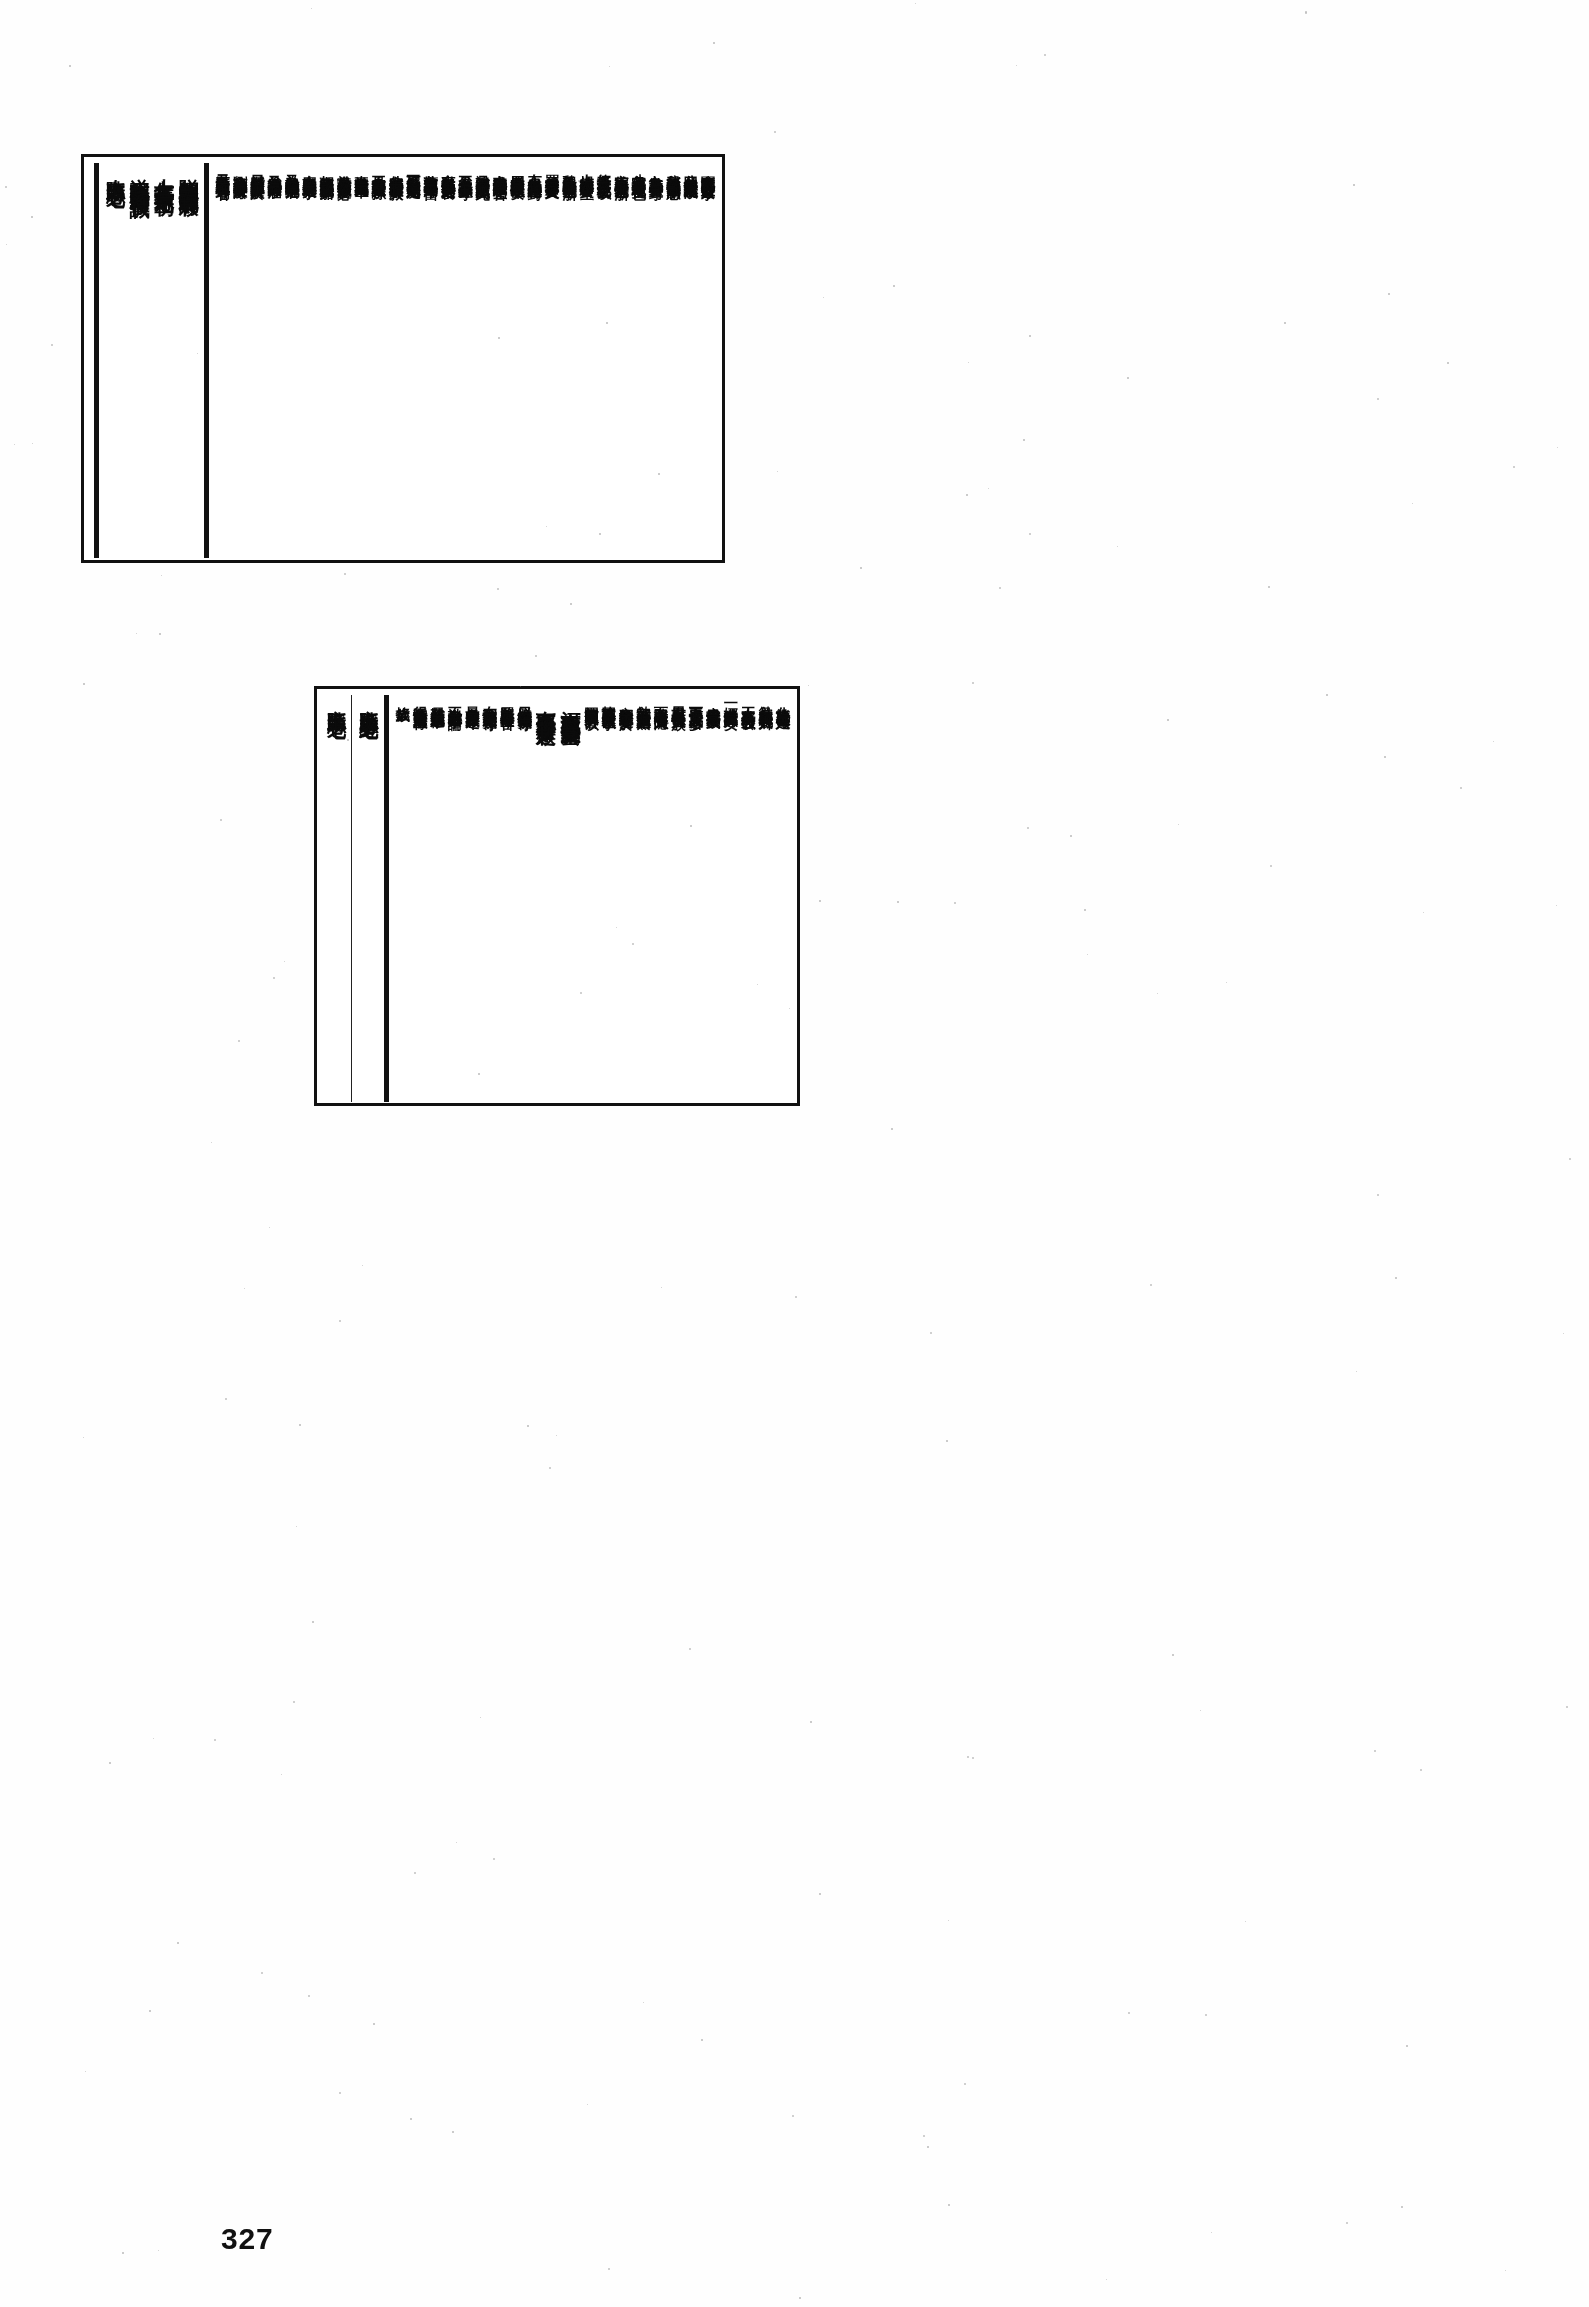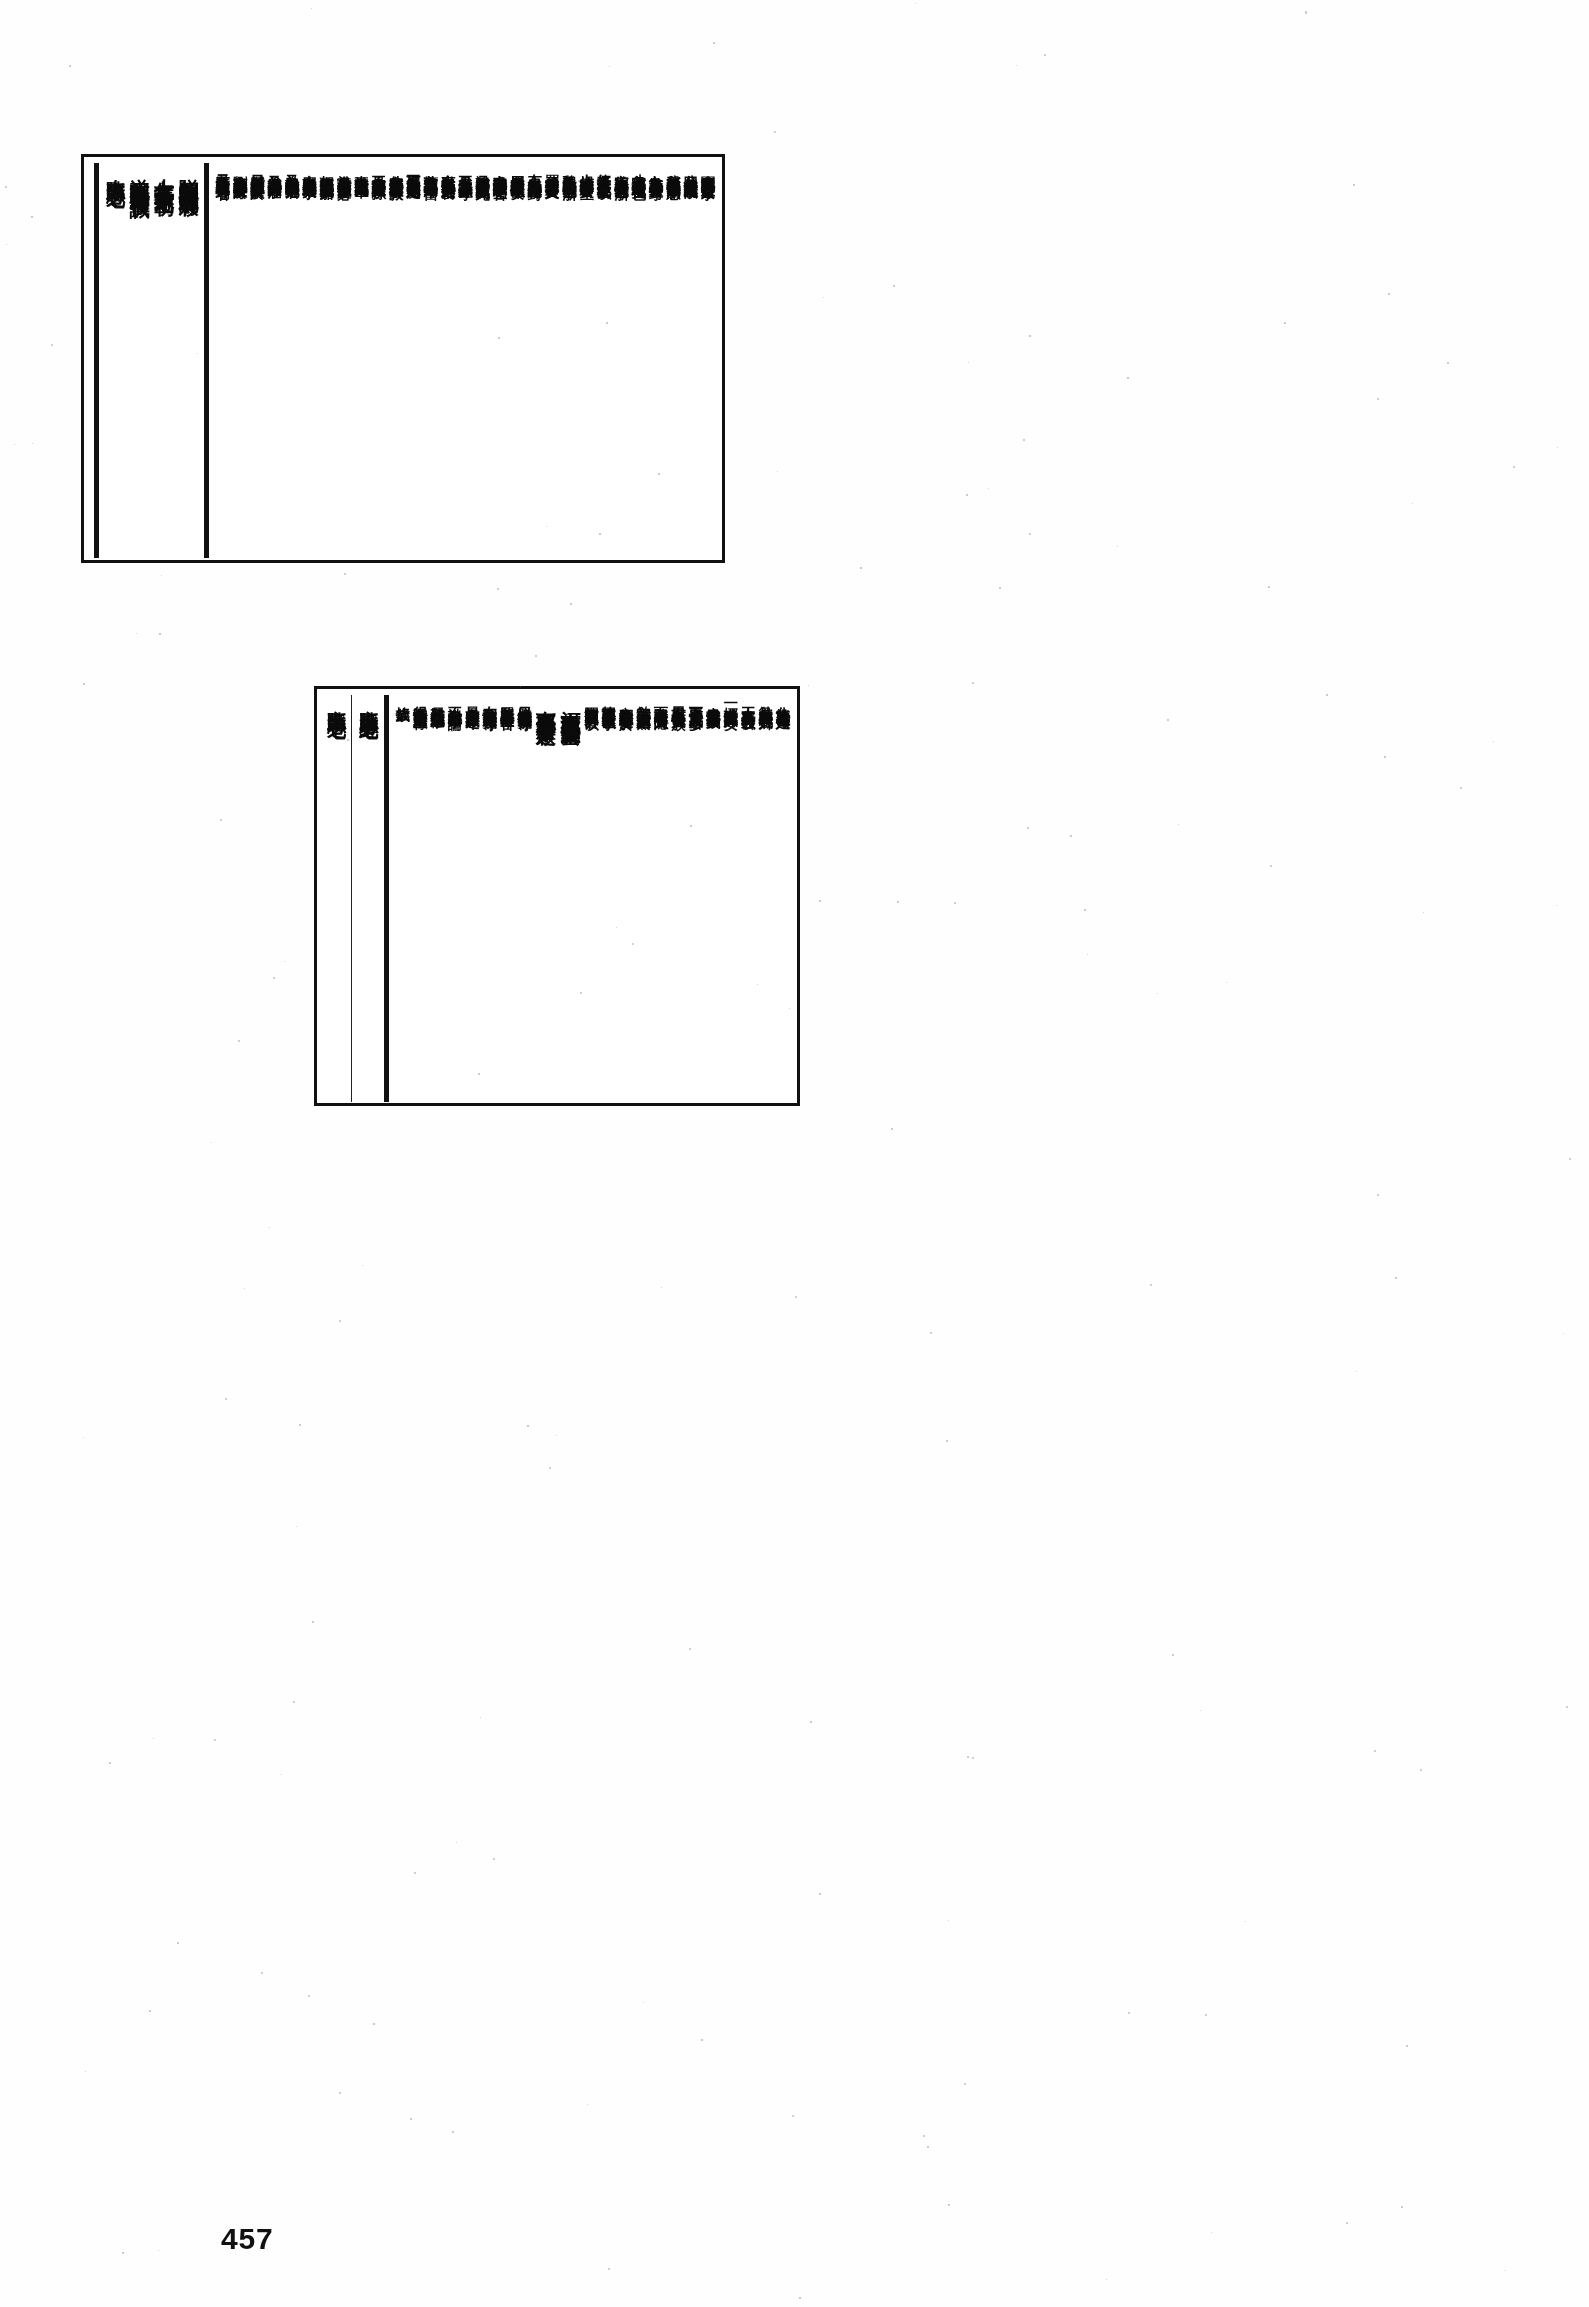--- a/index.html
+++ b/index.html
@@ -333,15 +333,15 @@
       <i style="width: 1.5px; height: 1.5px; left: 701px; top: 2039px;"></i>
       <i style="width: 1.5px; height: 1.5px; left: 177px; top: 1942px;"></i>
       <i style="width: 0.8px; height: 0.8px; left: 968px; top: 362px;"></i>
       <i style="width: 1.5px; height: 1.5px; left: 1326px; top: 694px;"></i>
       <i style="width: 1.5px; height: 1.5px; left: 893px; top: 285px;"></i>
       <i style="width: 0.8px; height: 0.8px; left: 480px; top: 1717px;"></i>
       <i style="width: 1.5px; height: 1.5px; left: 799px; top: 2297px;"></i>
       <i style="width: 2.3px; height: 2.3px; left: 344px; top: 573px;"></i>
     </div>
 
-  <div class="page-number">457</div>
+  <div class="page-number">327</div>
 </div>
 
 
 </body></html>

